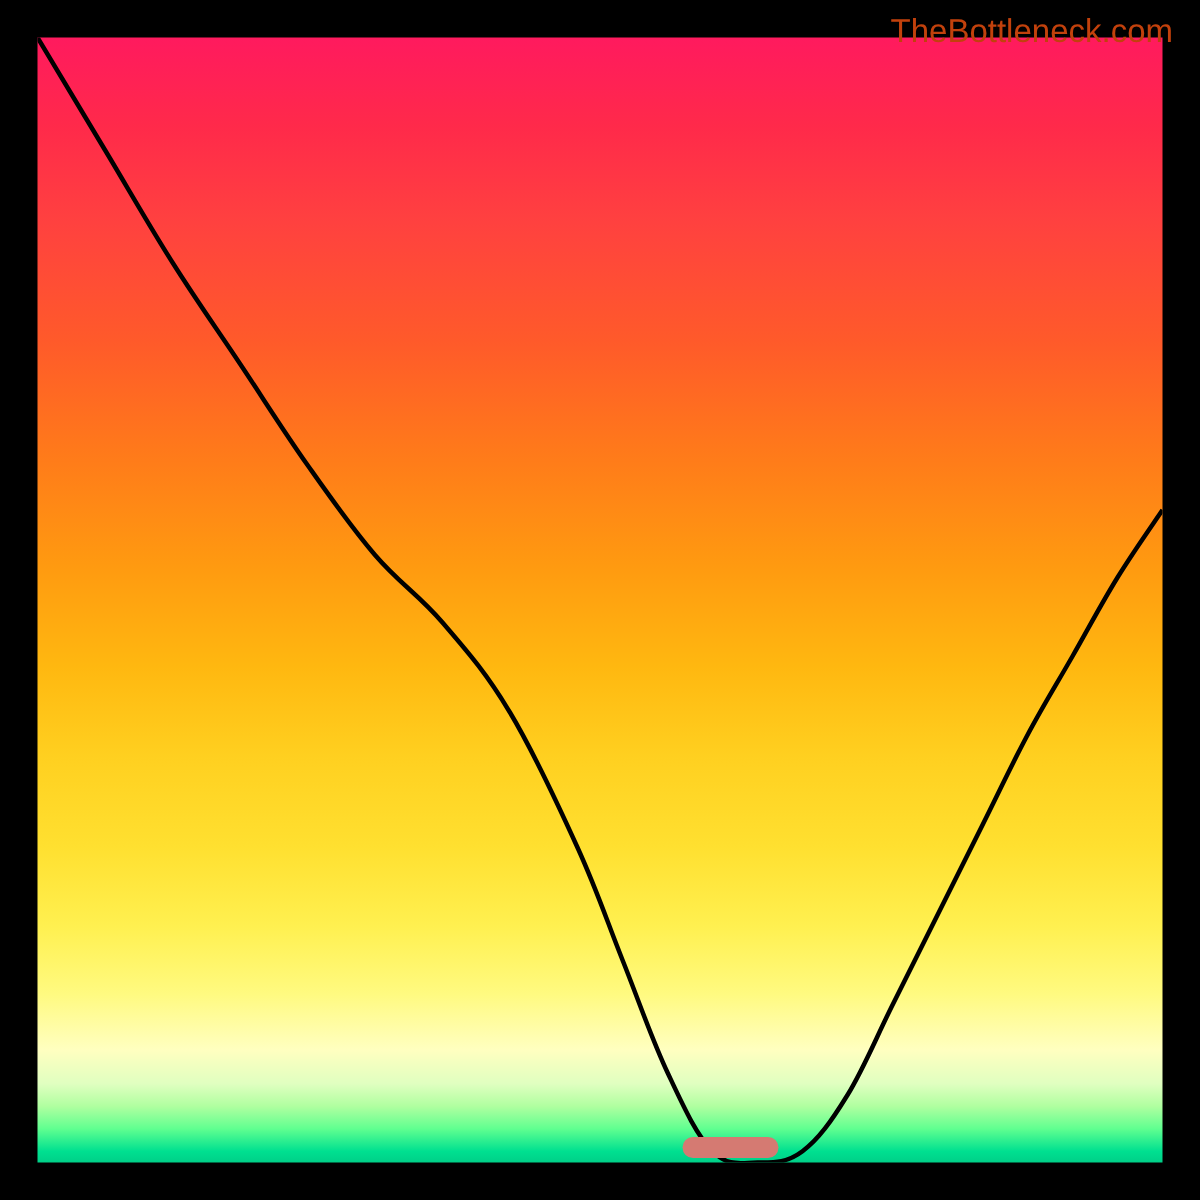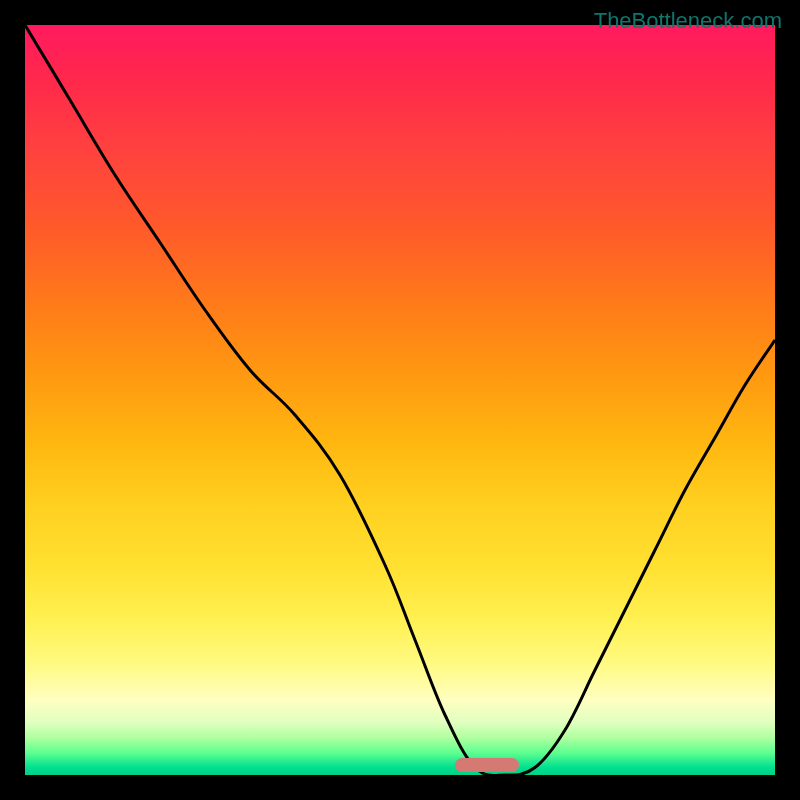--- a/index.html
+++ b/index.html
@@ -8,21 +8,21 @@
     width: 800px;
     height: 800px;
     background: #000;
     position: relative;
     font-family: Arial, sans-serif;
   }
   .watermark {
     position: absolute;
     top: 8px;
     right: 18px;
-    color: #0f766e;
+    color: #c2410c;
     font-size: 22px;
     z-index: 10;
   }
   .chart-area {
     position: absolute;
     left: 25px;
     top: 25px;
     width: 750px;
     height: 750px;
     background: linear-gradient(to bottom,

